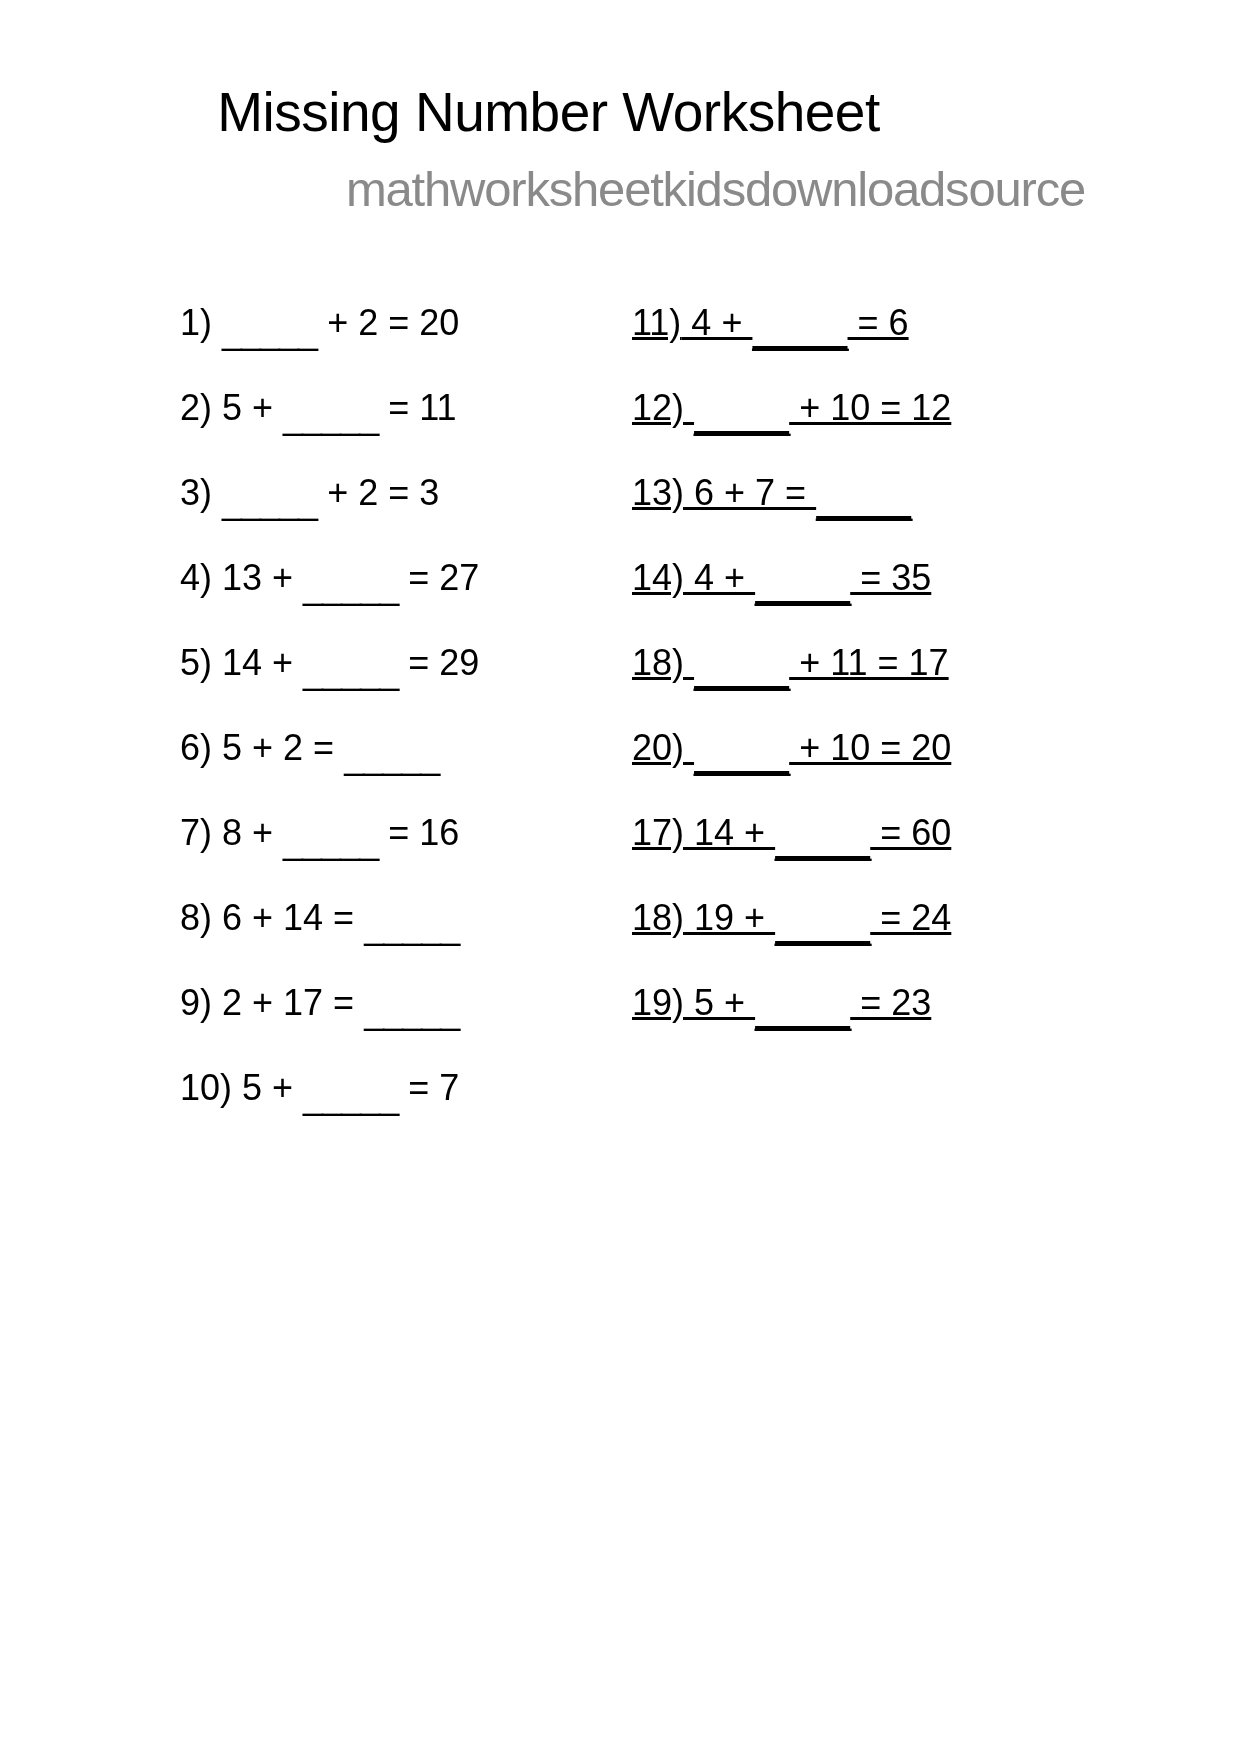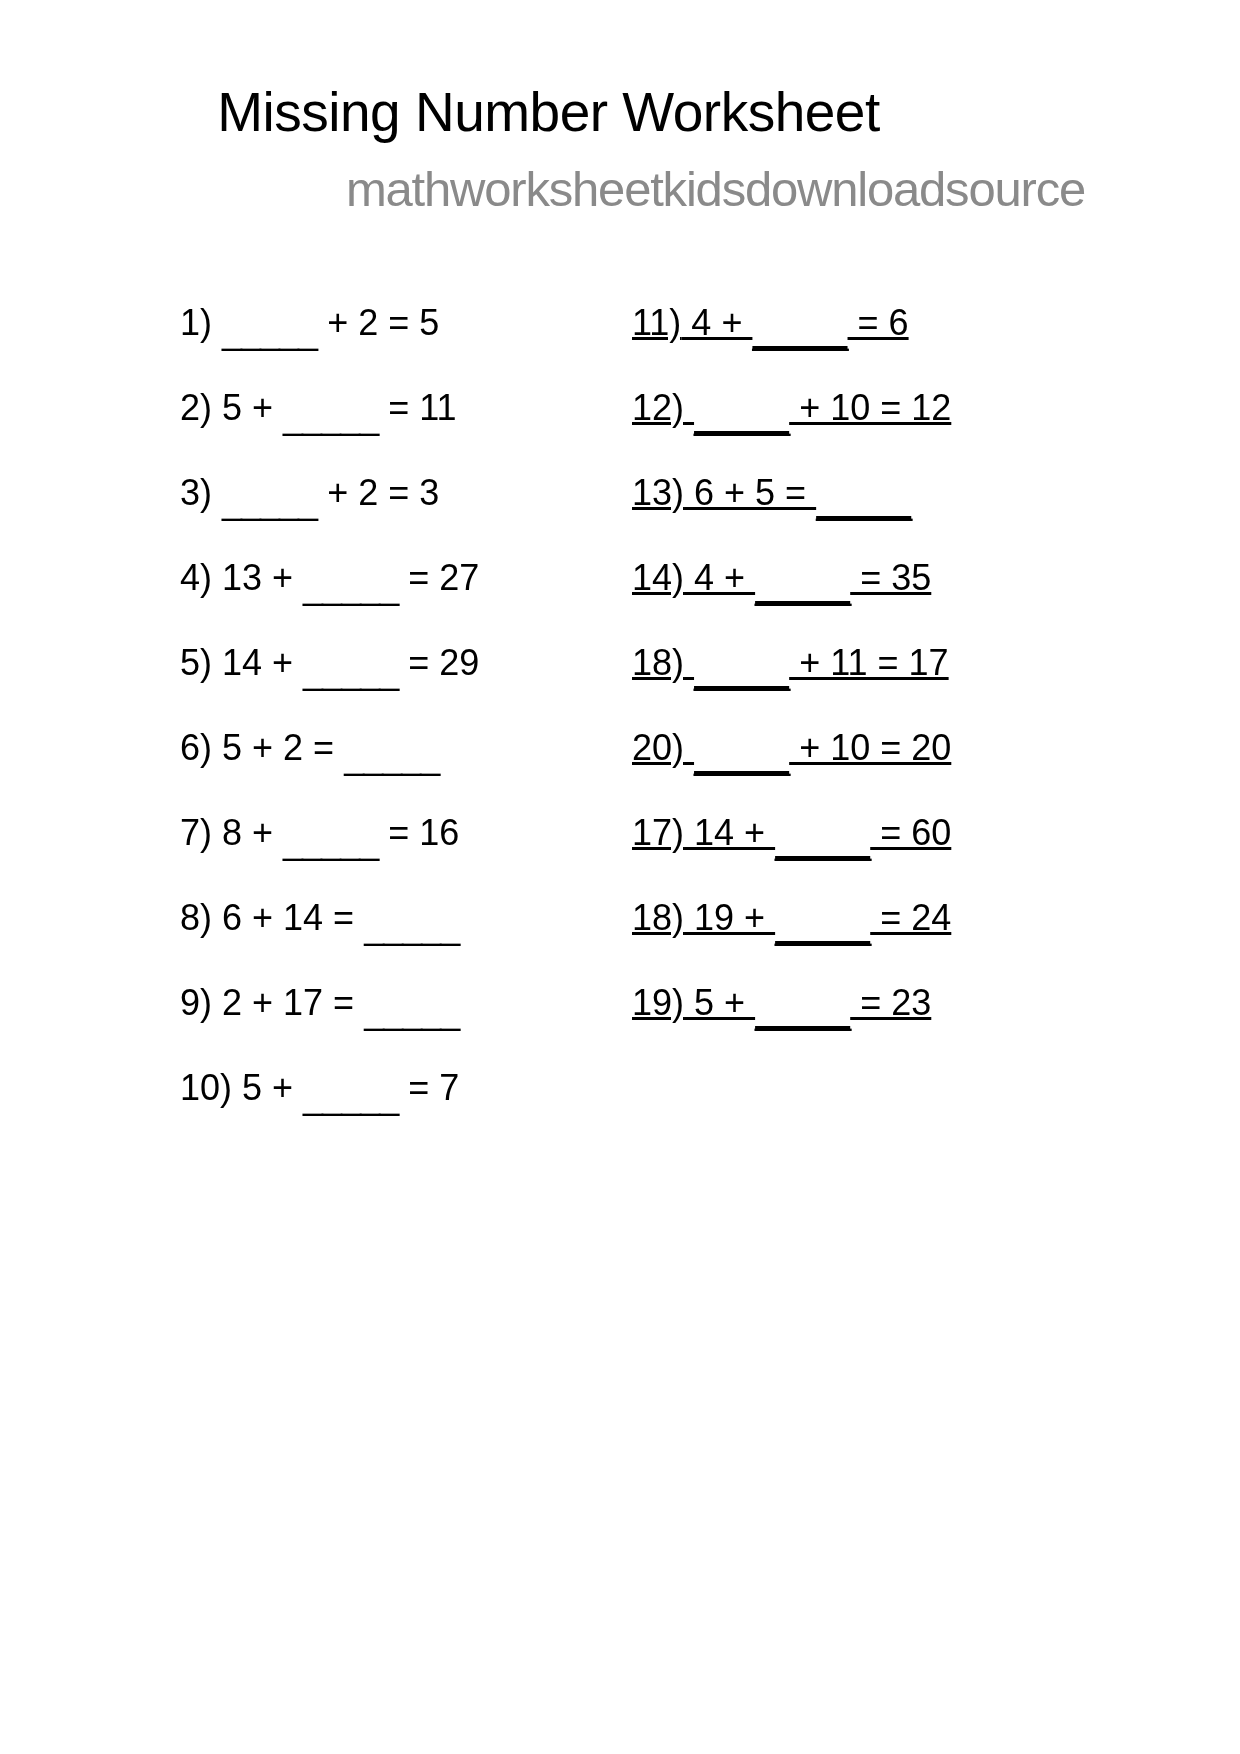--- a/index.html
+++ b/index.html
@@ -105,21 +105,21 @@
     <div class="worksheet-title">Missing Number Worksheet</div>
     <div class="worksheet-subtitle">mathworksheetkidsdownloadsource</div>
   </div>
 
   <div class="problems">
     <div class="column column-left">
         <div class="problem-row">
           <span class="problem-text">1)</span>
           <span class="problem-text"> </span>
           <span class="blank">_____</span>
-          <span class="problem-text"> + 2 = 5</span>
+          <span class="problem-text"> + 2 = 20</span>
         </div>
         <div class="problem-row">
           <span class="problem-text">2)</span>
           <span class="problem-text"> 5 + </span>
           <span class="blank">_____</span>
           <span class="problem-text"> = 11</span>
         </div>
         <div class="problem-row">
           <span class="problem-text">3)</span>
           <span class="problem-text"> </span>
@@ -174,21 +174,21 @@
           <span class="problem-text"> = 6</span>
         </div>
         <div class="problem-row">
           <span class="problem-text">12)</span>
           <span class="problem-text"> </span>
           <span class="blank">_____</span>
           <span class="problem-text"> + 10 = 12</span>
         </div>
         <div class="problem-row">
           <span class="problem-text">13)</span>
-          <span class="problem-text"> 6 + 5 = </span>
+          <span class="problem-text"> 6 + 7 = </span>
           <span class="blank">_____</span>
         </div>
         <div class="problem-row">
           <span class="problem-text">14)</span>
           <span class="problem-text"> 4 + </span>
           <span class="blank">_____</span>
           <span class="problem-text"> = 35</span>
         </div>
         <div class="problem-row">
           <span class="problem-text">18)</span>

